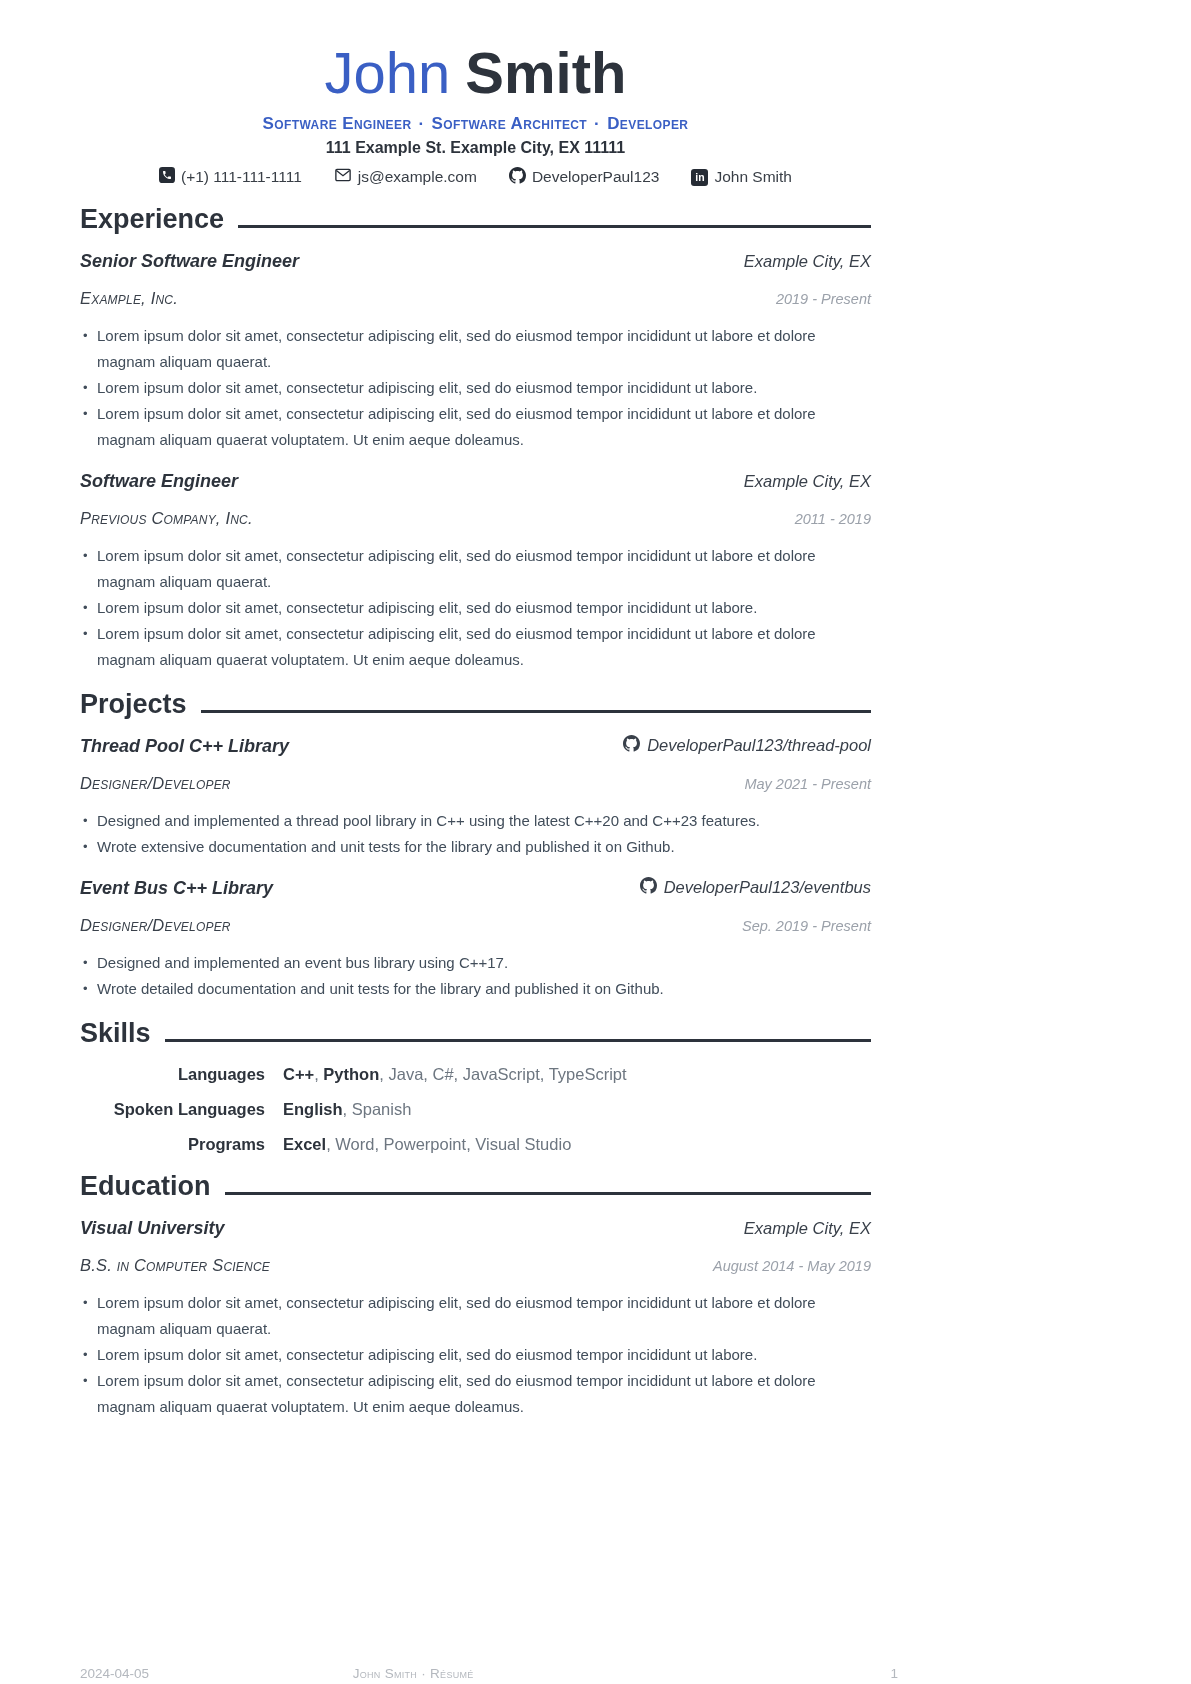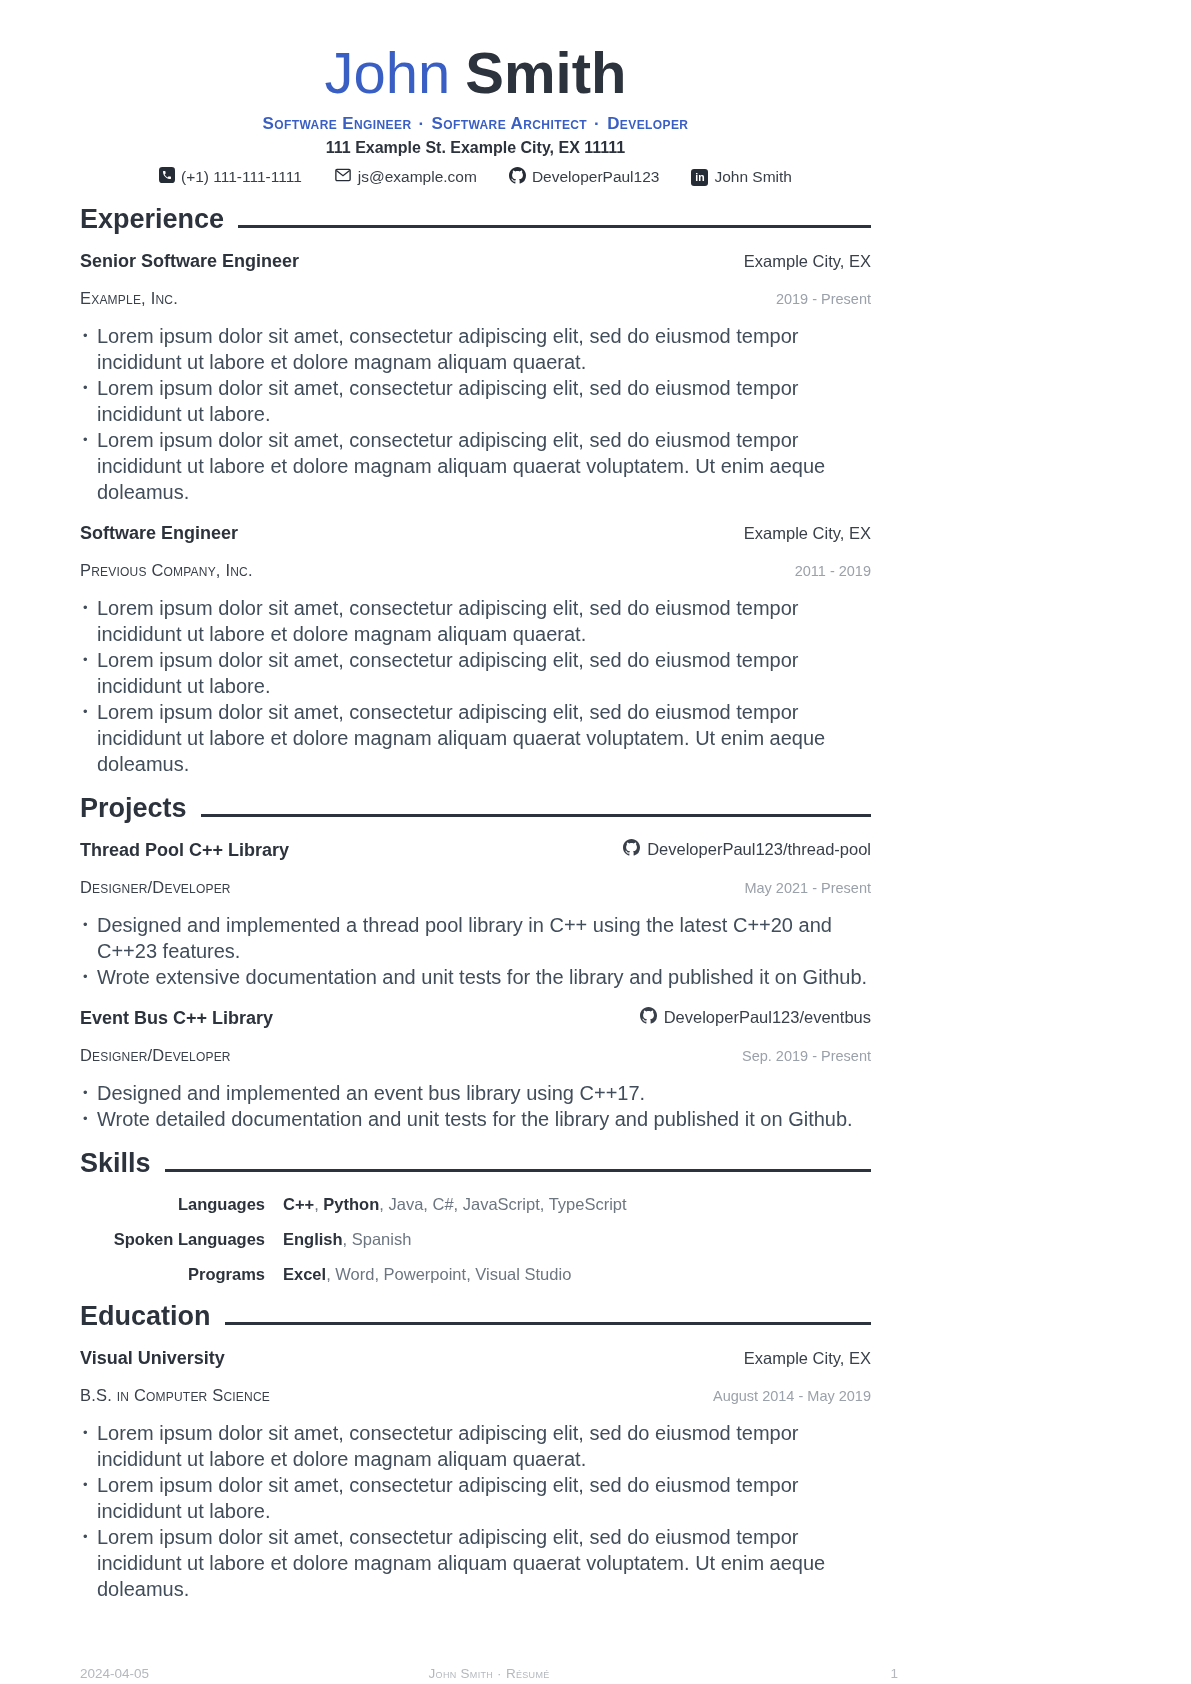--- a/index.html
+++ b/index.html
@@ -37,44 +37,44 @@
   .li-badge{display:inline-flex;align-items:center;justify-content:center;
     width:17px;height:17px;border-radius:3px;background:var(--icon);}
   .li-badge::after{content:"in";color:#fff;font-weight:700;font-size:10.5px;line-height:1;}
   
   .rsection{margin-top:15px;}
   .sec-head{display:flex;align-items:flex-end;margin-bottom:14px;}
   .sec-head h2{margin:0;font-size:27px;line-height:32px;font-weight:700;color:var(--heading);}
   .sec-rule{flex:1;height:0;border-bottom:3px solid var(--heading);margin:0 0 7px 14px;}
   
   .entry + .entry{margin-top:16px;}
-  .erow{display:flex;justify-content:space-between;align-items:baseline;}
+  .erow{display:flex;justify-content:space-between;align-items:baseline;font-style:italic;}
   .etitle{font-size:18px;line-height:24px;font-weight:700;color:var(--heading);}
   .eloc{font-size:16.5px;color:#39404A;}
   .esub{margin-top:16px;}
   .company{font-variant:small-caps;font-size:16.5px;color:#39404A;letter-spacing:.2px;}
   .dates{font-size:14.5px;color:var(--muted);}
   .repo{display:inline-flex;align-items:center;gap:7px;font-size:16.5px;color:#39404A;justify-content:center;}
   .repo svg{flex:none;}
   .bullets{list-style:none;margin:15px 0 0;padding:0;}
-  .bullets li{position:relative;padding-left:17px;font-size:20px;line-height:26px;
+  .bullets li{position:relative;padding-left:17px;font-size:15px;line-height:26px;
     color:var(--body);-webkit-hyphens:auto;hyphens:auto;}
   .bullets li::before{content:"•";position:absolute;left:3px;top:0;font-size:13px;
     line-height:26px;color:var(--body);}
   
   .skill-row{display:flex;gap:18px;font-size:16.5px;line-height:22px;margin-top:13px;}
   .skill-row:first-of-type{margin-top:2px;}
   .skill-label{flex:none;width:185px;text-align:right;font-weight:700;color:var(--heading);}
   .skill-value{color:#6D7680;}
   .skill-value b{color:var(--heading);font-weight:700;}
   
   .footer{position:absolute;top:1666px;left:80px;right:84px;display:flex;
     align-items:baseline;font-size:13.5px;color:var(--footer);}
   .footer .fl{flex:1;text-align:left;}
-  .footer .fc{flex:1;text-align:center;font-variant:small-caps;letter-spacing:.3px;}
+  .footer .fc{flex:1;text-align:left;font-variant:small-caps;letter-spacing:.3px;}
   .footer .fr{flex:1;text-align:right;}
 </style>
 </head>
 <body>
 
 <div class="page">
 
   <header class="hdr">
     <div class="name">
       <span class="first">John</span><span class="last">Smith</span>

